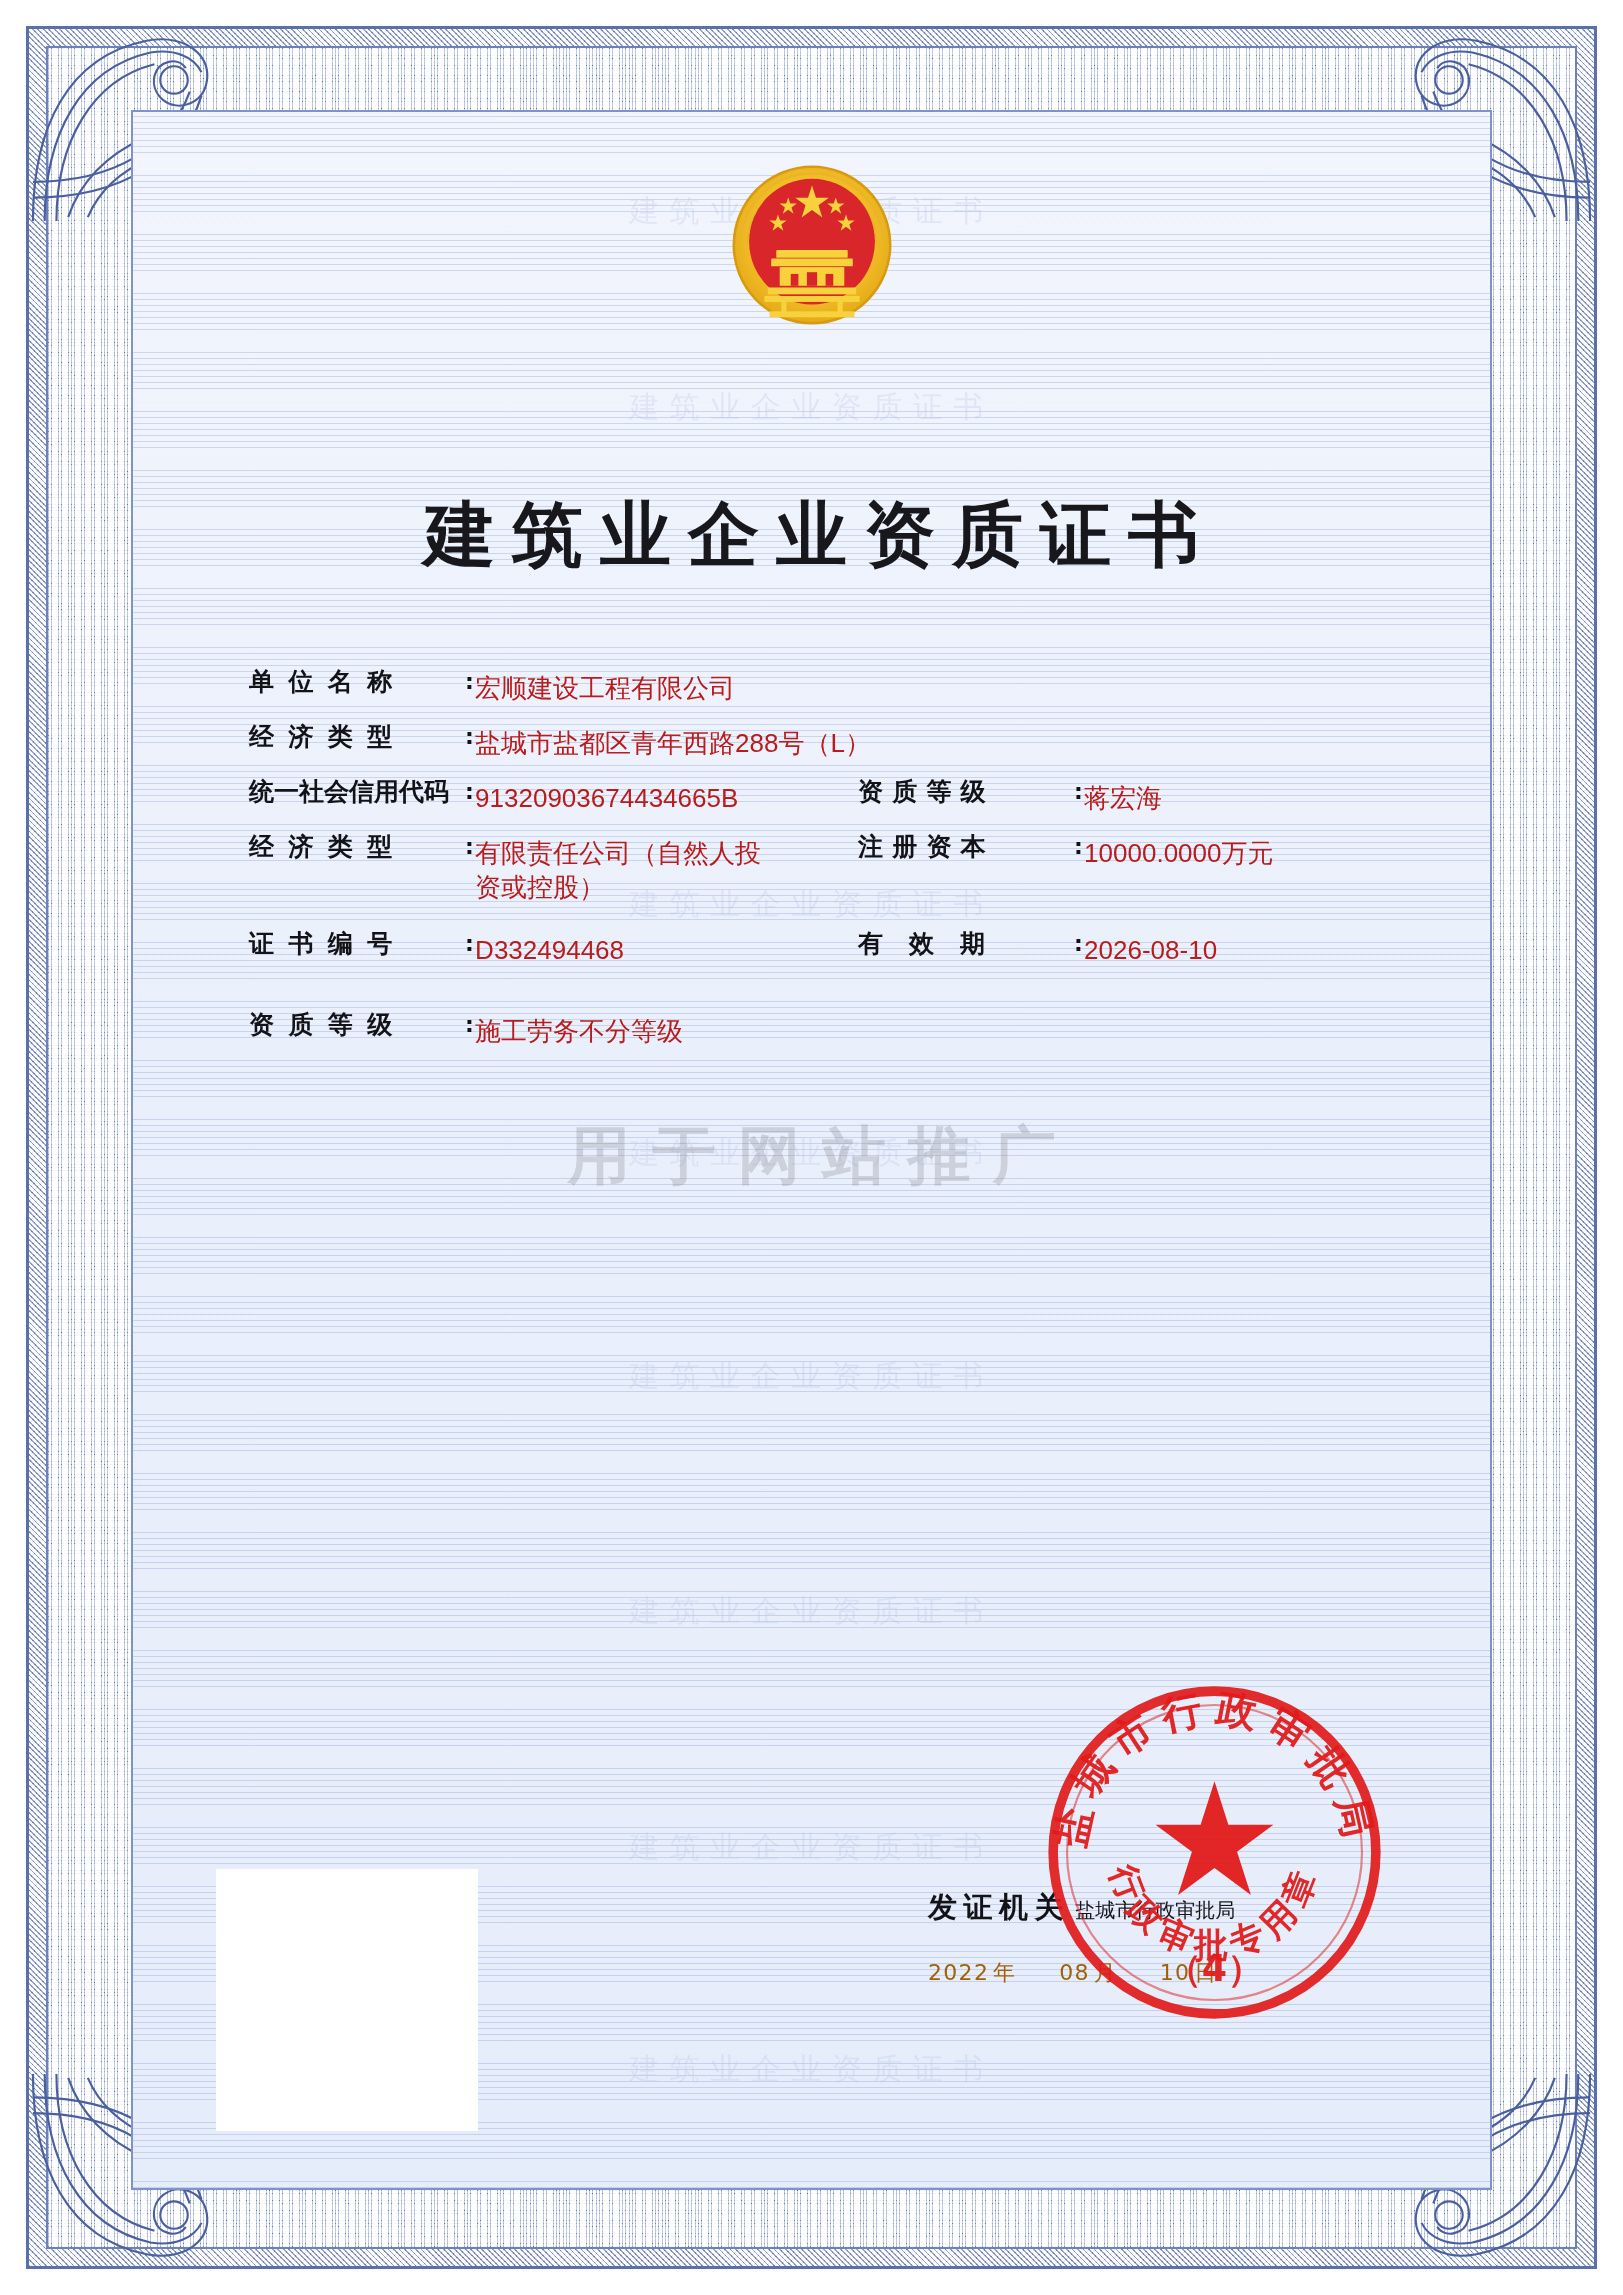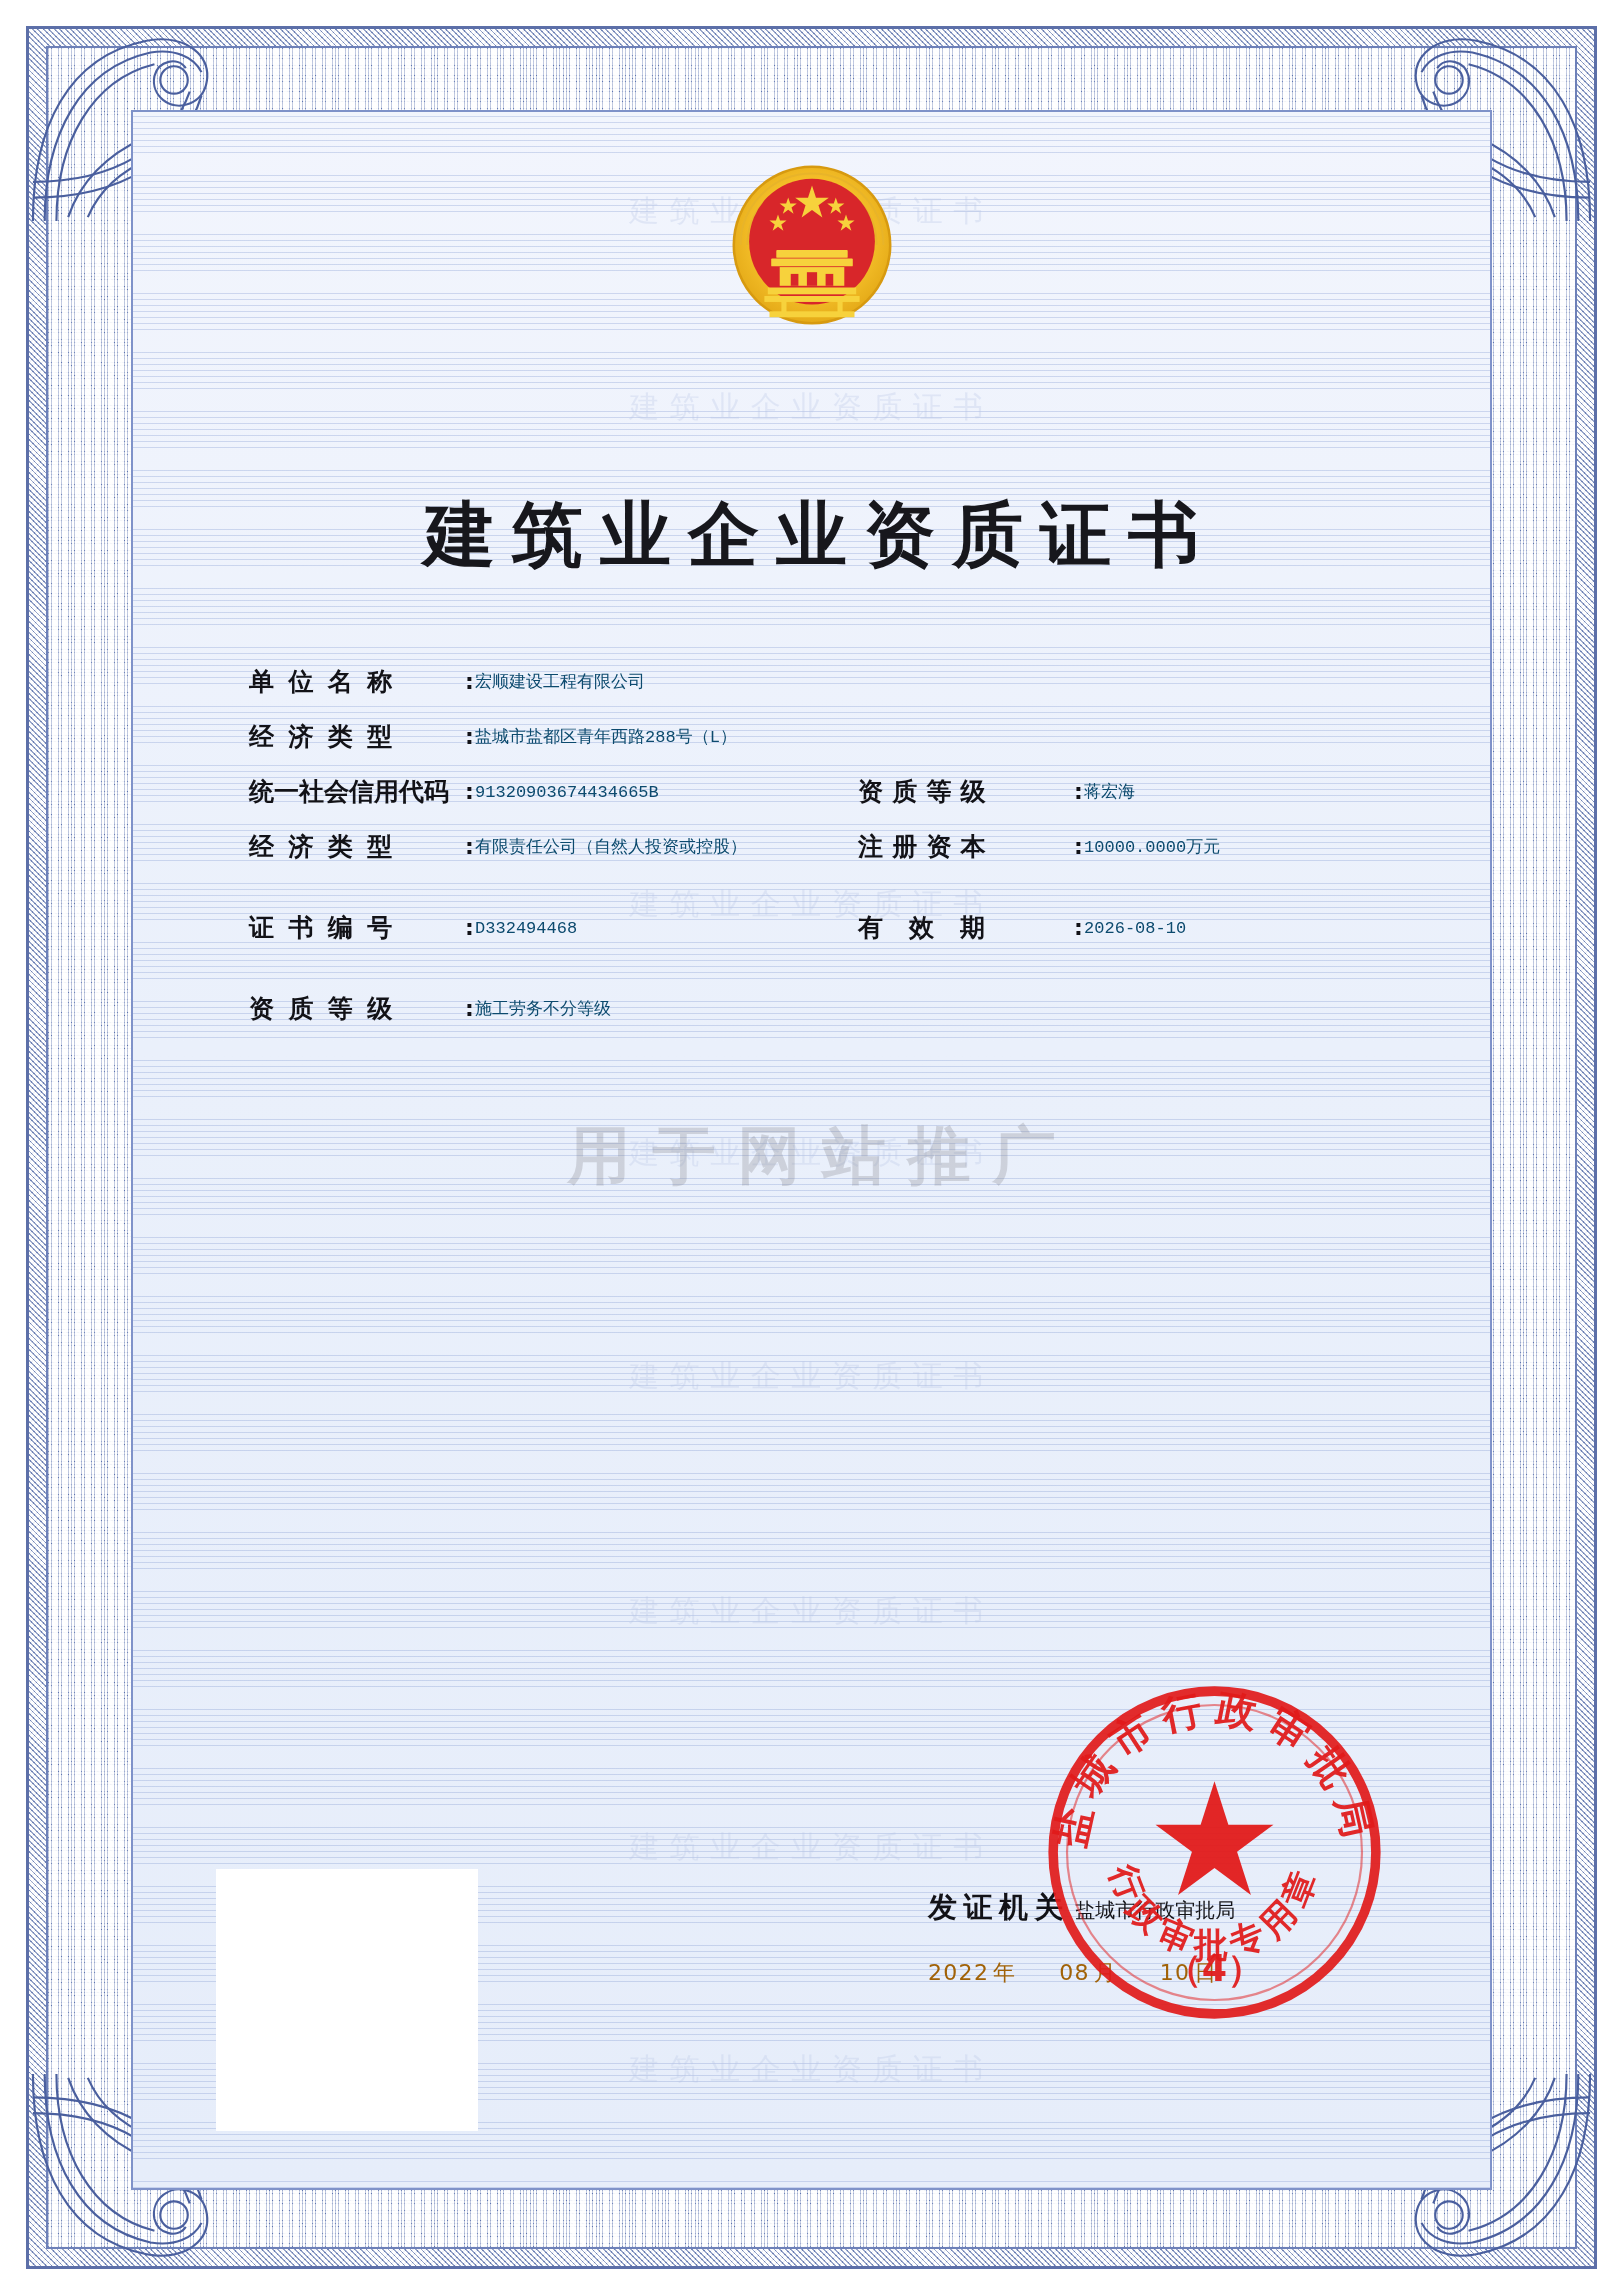--- a/index.html
+++ b/index.html
@@ -150,24 +150,24 @@
   .lbl.sp5 { letter-spacing: 9.2px; }
   .lbl.sp0 { letter-spacing: 0px; }
   .colon {
     font-size: 22px;
     font-weight: bold;
     color: #121217;
     margin: 0 1.3px 0 0;
     line-height: 1.3;
   }
   .val {
-    font-size: 17px;
-    color: #0c4a6e;
+    font-size: 26px;
+    color: #b91c1c;
     line-height: 1.3;
-    font-family: Liberation Mono, monospace;
+    font-family: Liberation Sans, sans-serif;
     padding-top: 3.9px;
     max-width: 308px;
     word-break: break-all;
   }
   .val.wide { max-width: 589px; }
 
   .col-left  { width: 609px; }
   .col-right { width: 537px; }
 
   .lblbox-a { width: 216px; }   

